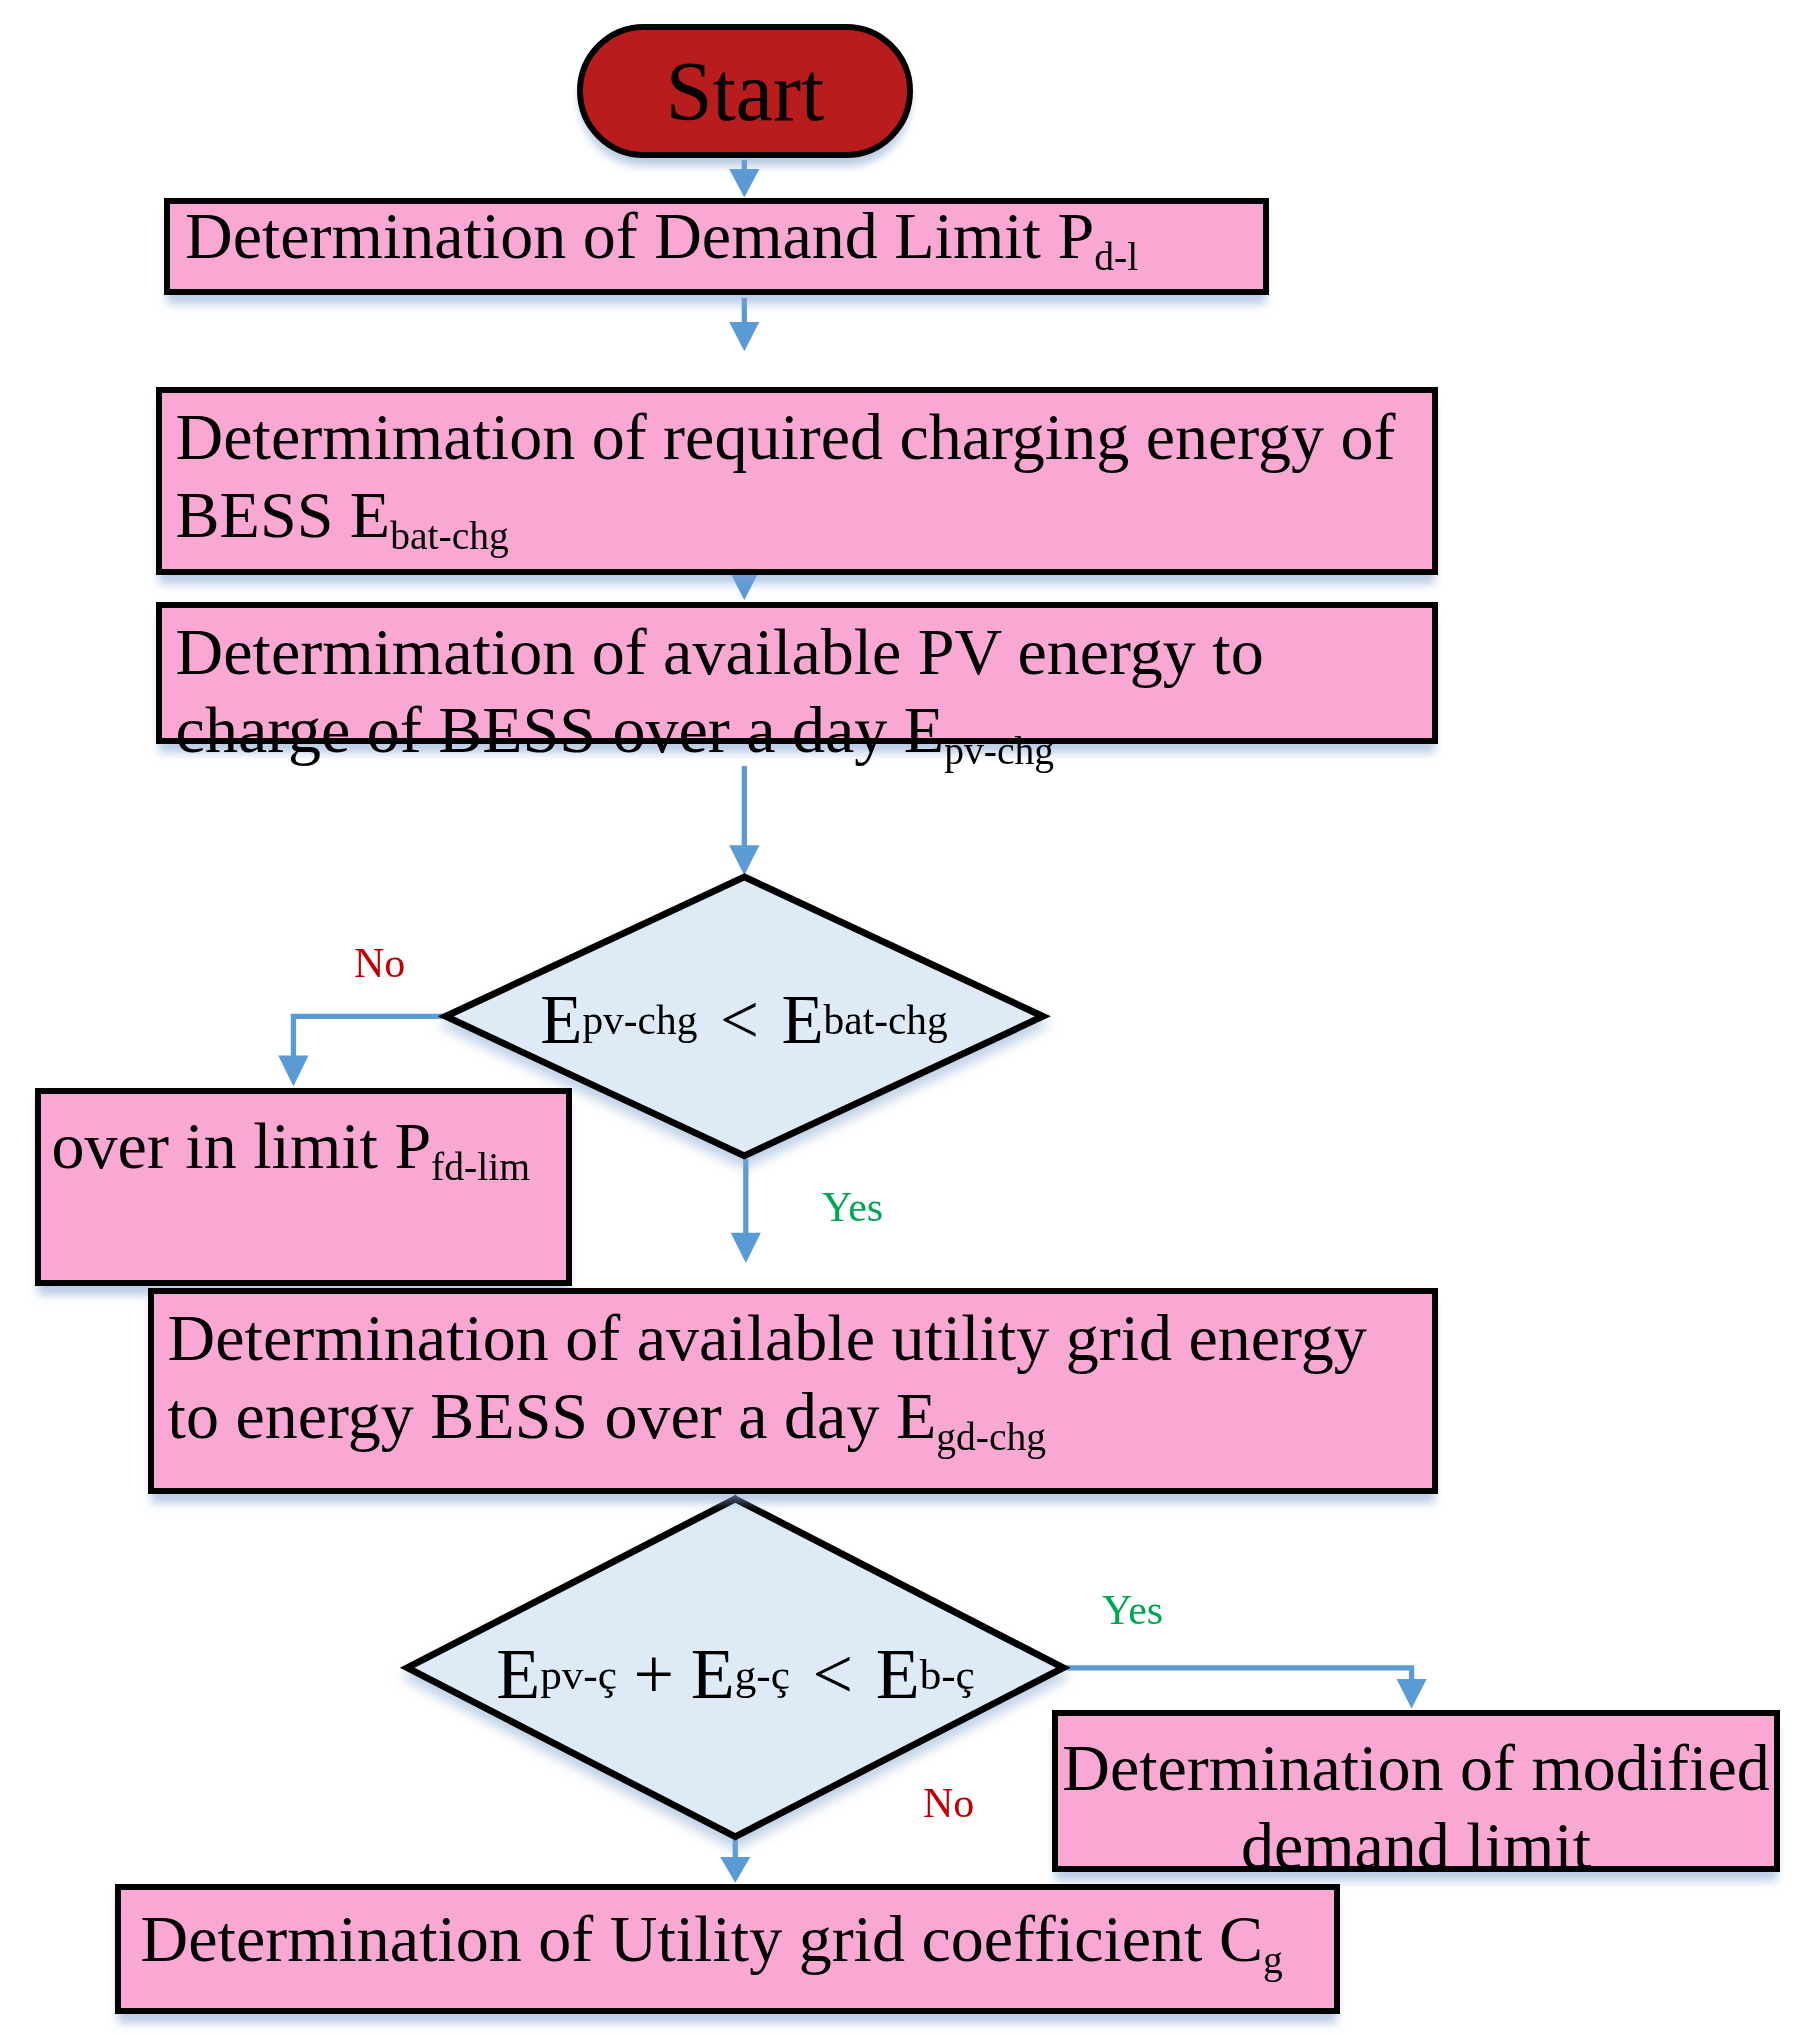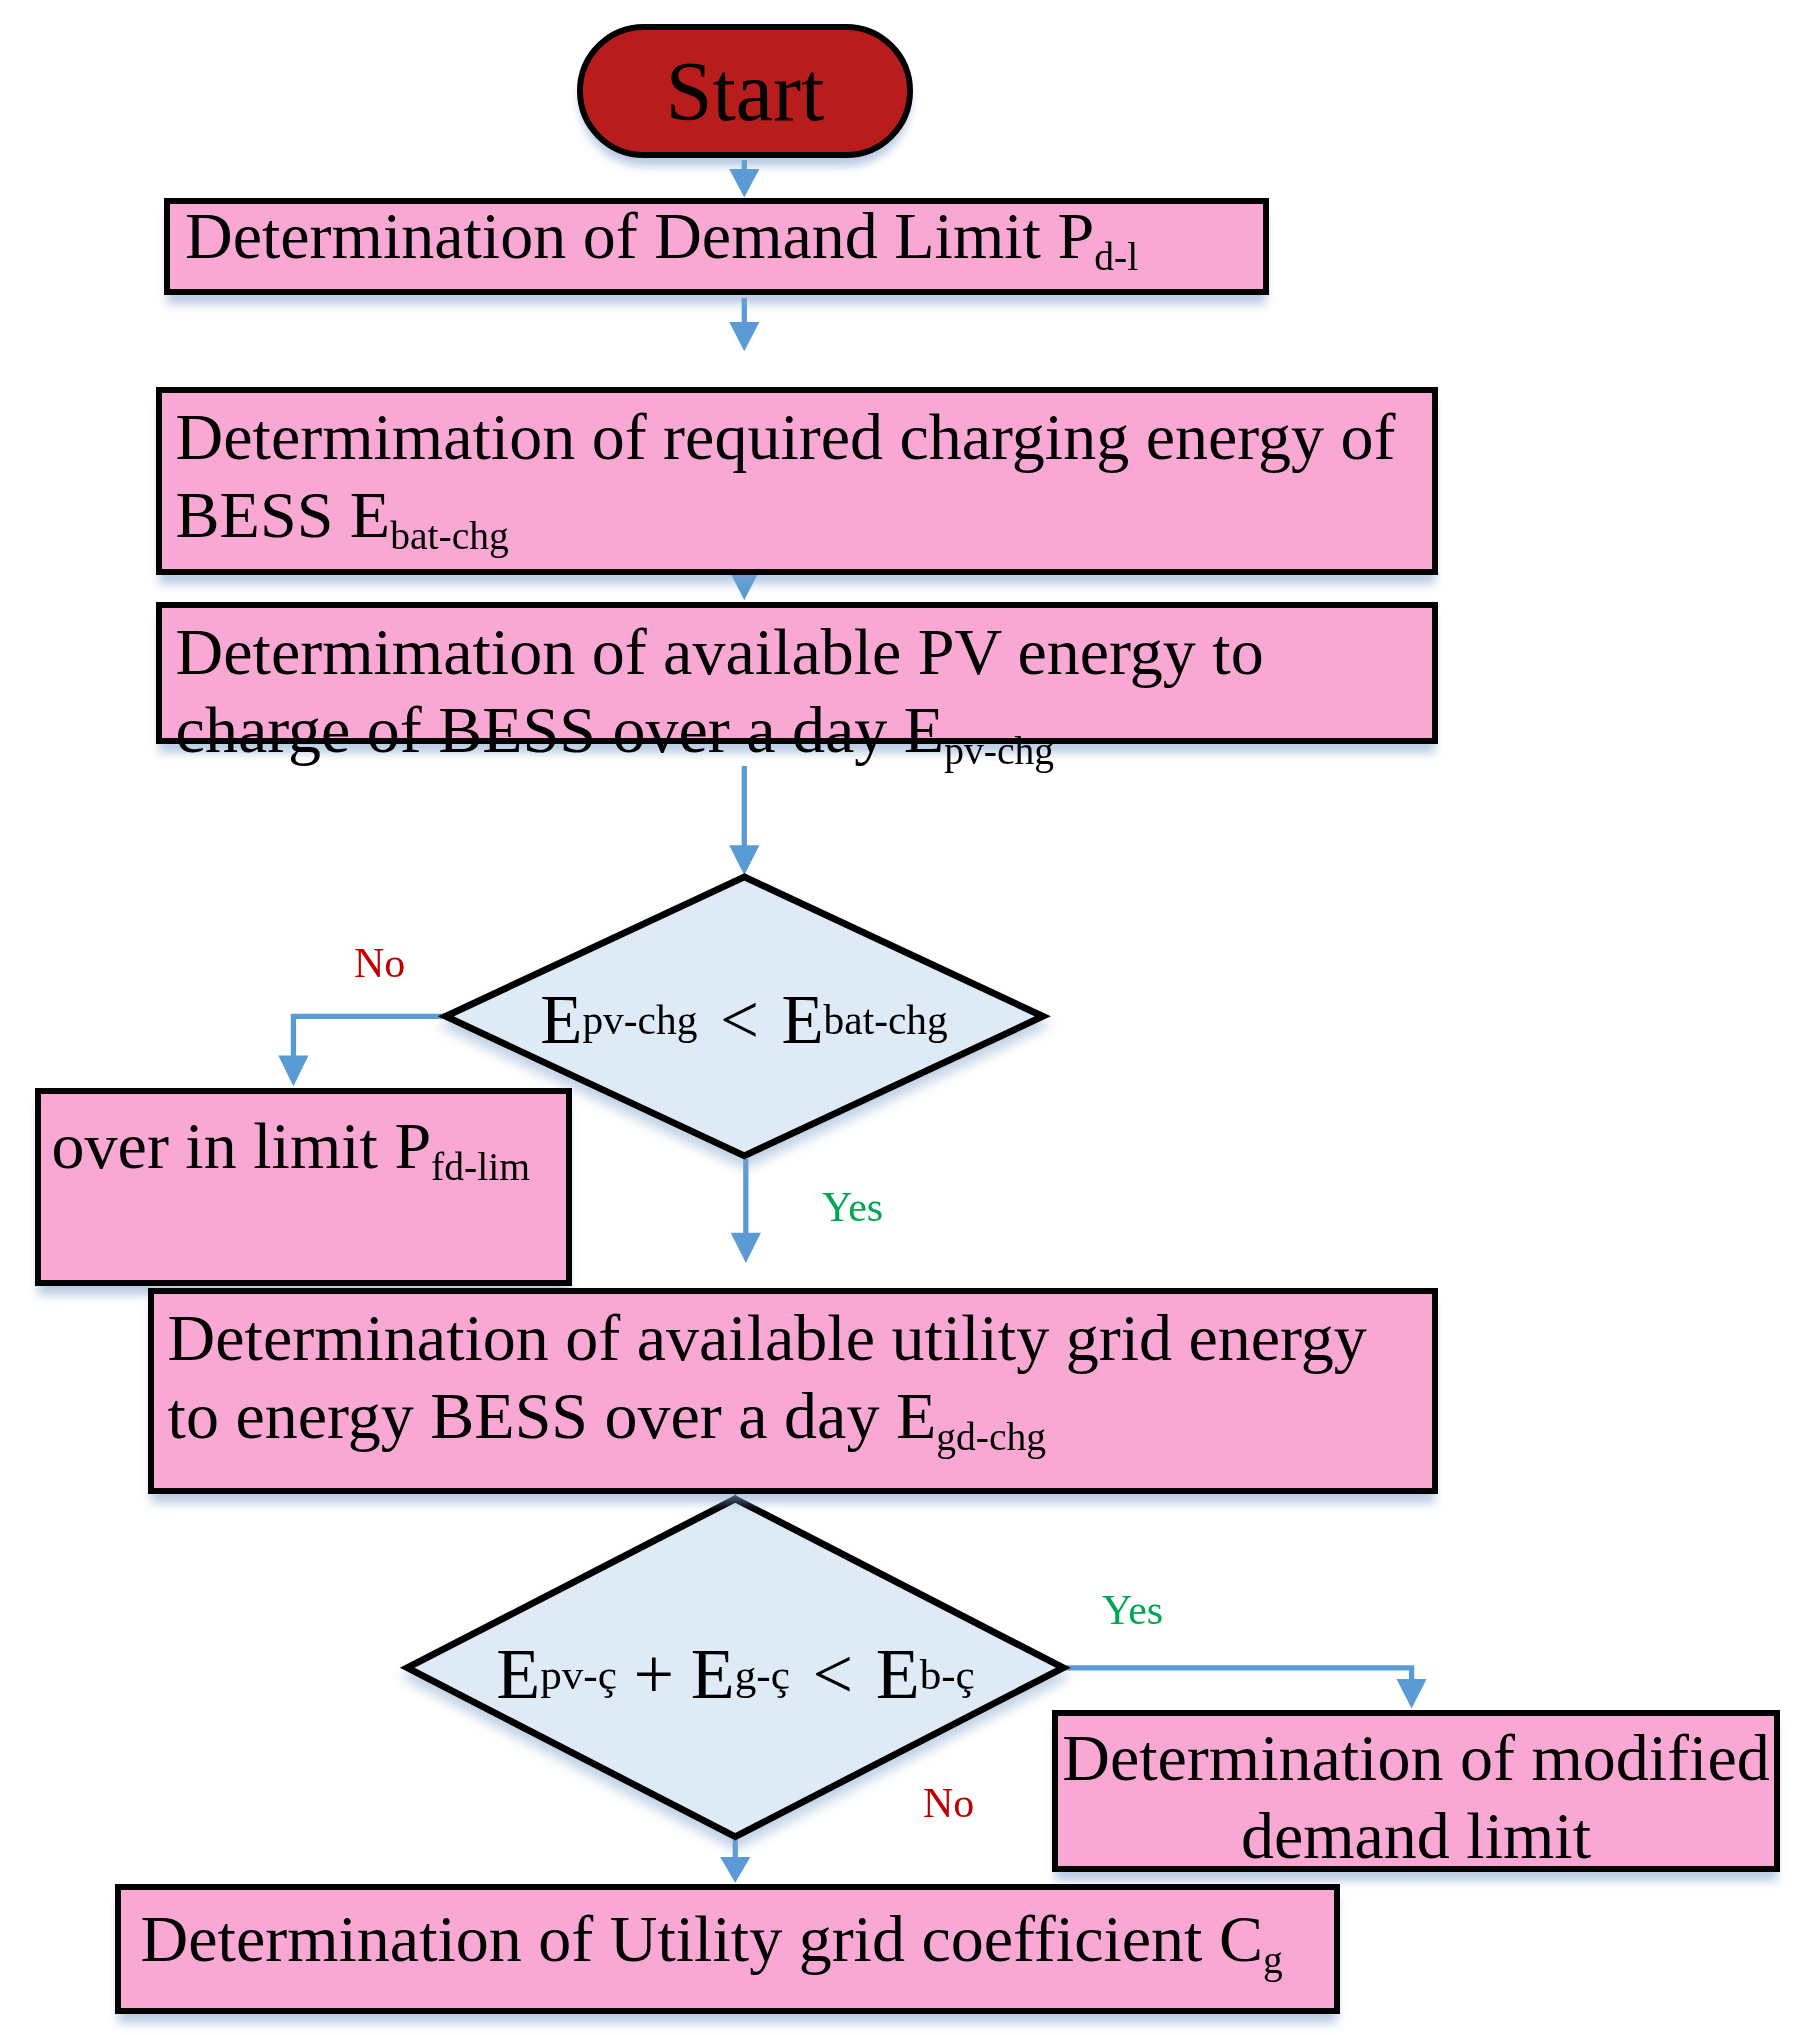--- a/index.html
+++ b/index.html
@@ -159,21 +159,21 @@
       <span>E</span>
       <span class="sb">g-ç</span>
       <span class="lt">&lt;</span>
       <span>E</span>
       <span class="sb">b-ç</span>
   </div>
 
   <div class="lbl lbl-yes" style="left:1102px;top:1576px;">Yes</div>
   <div class="lbl lbl-no" style="left:923px;top:1769px;">No</div>
 
-  <div class="box" style="left:1052px;top:1710px;width:728px;height:162px;text-align:center;padding-top:3px;line-height:78px;">
+  <div class="box" style="left:1052px;top:1710px;width:728px;height:162px;text-align:center;padding-top:13px;line-height:78px;">
     <div class="ln">Determination of modified</div>
     <div class="ln">demand limit</div>
   </div>
 
   <div class="box vcenter" style="left:115px;top:1884px;width:1225px;height:130px;padding-left:19.6px;">
     <div class="ln">
       <span>Determination of Utility grid coefficient C</span><span class="sb">g</span>
     </div>
   </div>
 

